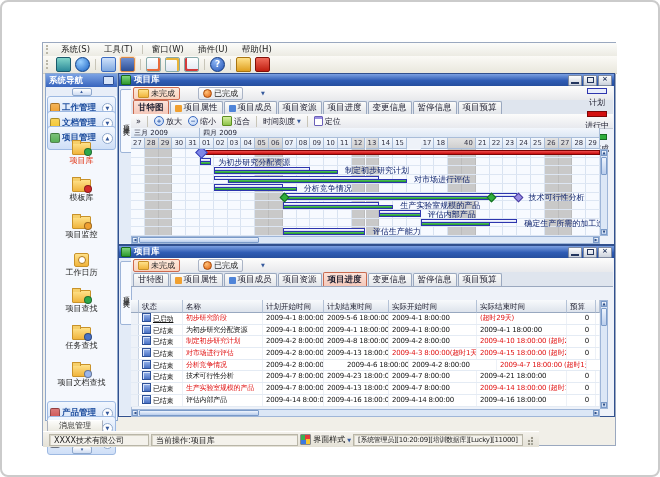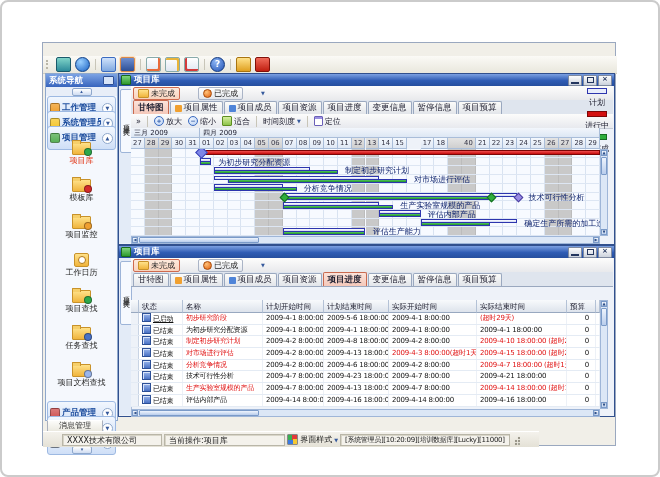--- a/index.html
+++ b/index.html
@@ -85,35 +85,44 @@
   
   .thead{position:absolute;left:12px;top:54px;height:13px;display:flex;overflow:hidden;}
   .th{height:13px;box-sizing:border-box;border-right:1px solid #b4c2d6;border-bottom:1px solid #98a8c0;background:linear-gradient(#f8fafc,#dde3ec);font-size:7.5px;color:#223;line-height:13px;padding-left:3px;white-space:nowrap;overflow:hidden;flex:0 0 auto;}
   .trows{position:absolute;left:12px;top:67px;bottom:9px;overflow:hidden;background:#fff;}
   .trow{display:flex;height:10.7px;border-bottom:1px solid #e4ebf4;background:#fff;}
   .td{box-sizing:border-box;border-right:1px solid #edf1f7;font-size:7px;line-height:10.5px;padding-left:3px;white-space:nowrap;overflow:hidden;flex:0 0 auto;color:#111;letter-spacing:-0.2px;}
   .td.red{color:#e01010;}
   .st-ico{display:inline-block;width:7px;height:7px;vertical-align:-1px;margin-right:2px;background:linear-gradient(#9ab6ec,#4a72c4);border:1px solid #2c4f96;box-shadow:inset 1px 1px #d8e4fa;}
   
   #msg-tab{left:4px;top:377px;width:54px;height:11px;background:linear-gradient(#fcfcfa,#e9e7dd);border:1px solid #aab0bd;border-top:1px solid #fff;font-size:8px;color:#333;text-align:center;line-height:10px;border-radius:0 0 2px 2px;}
-  #status-bar{left:0;top:388px;width:496px;height:16px;background:linear-gradient(#f4f2ec,#e4e1d6);border-top:1px solid #fff;display:flex;align-items:center;padding:0 19px;box-sizing:border-box;gap:2px;}
+  #status-bar{left:0;top:388px;width:496px;height:16px;background:linear-gradient(#f4f2ec,#e4e1d6);border-top:1px solid #fff;display:flex;align-items:center;padding:0 6px;box-sizing:border-box;gap:2px;}
   .stbox{height:12px;background:#f4f2ec;border:1px solid #b9b6a8;box-shadow:inset 1px 1px #d8d5c8;font-size:8px;line-height:11px;padding:0 4px;color:#222;white-space:nowrap;overflow:hidden;box-sizing:border-box;}
   .sticon{width:9px;height:9px;flex:0 0 auto;background:conic-gradient(#e23a3a 0 25%,#f5c832 0 50%,#3a7ae2 0 75%,#3ab052 0);border:1px solid #888;border-radius:1px;}
   .stgrip{width:8px;height:12px;background:
     radial-gradient(circle at 7px 10px,#9a97 0,#9a978a 1px,transparent 1.6px),
     radial-gradient(circle at 4px 10px,#9a978a 1px,transparent 1.6px),
     radial-gradient(circle at 7px 7px,#9a978a 1px,transparent 1.6px),
     radial-gradient(circle at 7px 4px,#9a978a 1px,transparent 1.6px),
     radial-gradient(circle at 4px 7px,#9a978a 1px,transparent 1.6px);}
 </style>
 </head>
 <body>
 
 <div id="screen">
   <div id="app">
+    <div id="menu-bar" class="abs">
+        <div class="grip"></div>
+        <div class="menu-item">系统(S)</div>
+        <div class="menu-item">工具(T)</div>
+        <div class="msep"></div>
+        <div class="menu-item">窗口(W)</div>
+        <div class="menu-item">插件(U)</div>
+        <div class="menu-item">帮助(H)</div>
+      </div>
     <div id="main-toolbar" class="abs">
         <div class="grip"></div>
         <div class="tbi" style="background: linear-gradient(rgb(127, 212, 200), rgb(45, 138, 154)); border: 1px solid rgb(26, 90, 107);"></div>
         <div class="tbi" style="background: radial-gradient(circle at 35% 30%, rgb(154, 208, 255), rgb(26, 98, 196)); border: 1px solid rgb(12, 63, 136); border-radius: 50%;"></div>
         <div class="tsep"></div>
         <div class="tbi" style="background: linear-gradient(rgb(207, 226, 251), rgb(127, 168, 224)); border: 1px solid rgb(59, 107, 192);"></div>
         <div class="tbi" style="background: linear-gradient(rgb(111, 143, 208), rgb(44, 79, 150)); border: 1px solid rgb(217, 138, 74); box-shadow: rgb(253, 224, 192) 0px 0px 0px 1px;"></div>
         <div class="tsep"></div>
         <div class="tbi" style="background: linear-gradient(rgb(255, 255, 255), rgb(223, 230, 242)); border: 1px solid rgb(136, 170, 170); box-shadow: rgb(232, 106, 58) -2px -2px inset;"></div>
         <div class="tbi" style="background: linear-gradient(rgb(255, 255, 255), rgb(223, 230, 242)); border: 1px solid rgb(136, 170, 170); box-shadow: rgb(232, 180, 58) -2px 2px inset;"></div>
@@ -134,21 +143,21 @@
         <span class="mini-btn">▴</span>
       </div>
       <div id="sb-body">
           <div class="sb-group" style="top: 22px;">
             <div class="sb-gicon" style="background: linear-gradient(rgba(255, 255, 255, 0.2), rgba(0, 0, 0, 0)), rgb(240, 160, 48); border: 1px solid rgba(0, 0, 0, 0.3);"></div>
             <div style="overflow: hidden; white-space: nowrap;">工作管理</div>
             <div class="sb-garrow">▼</div>
           </div>
           <div class="sb-group" style="top: 37px;">
             <div class="sb-gicon" style="background: linear-gradient(rgba(255, 255, 255, 0.2), rgba(0, 0, 0, 0)), rgb(245, 200, 50); border: 1px solid rgba(0, 0, 0, 0.3);"></div>
-            <div style="overflow: hidden; white-space: nowrap;">系统管理员</div>
+            <div style="overflow: hidden; white-space: nowrap;">文档管理</div>
             <div class="sb-garrow">▼</div>
           </div>
           <div class="sb-group" style="top: 52px;">
             <div class="sb-gicon" style="background: linear-gradient(rgba(255, 255, 255, 0.2), rgba(0, 0, 0, 0)), rgb(88, 176, 88); border: 1px solid rgba(0, 0, 0, 0.3);"></div>
             <div style="overflow: hidden; white-space: nowrap;">项目管理</div>
             <div class="sb-garrow">▲</div>
           </div>
           <div class="sb-item" style="top: 68px;">
             <div class="sb-folder">
               <div class="sb-badge" style="background: rgb(45, 168, 74);"></div>
@@ -529,21 +538,21 @@
             <div class="td red" style="width: 88px;">2009-4-3 8:00:00(超时1天)</div>
             <div class="td red" style="width: 90px;">2009-4-15 18:00:00 (超时2天)</div>
             <div class="td" style="width: 29px; text-align: right; padding-right: 6px;">0</div>
             <div class="td" style="width: 4px;"></div>
           </div>
           <div class="trow">
             <div class="td" style="width: 8px; background: rgb(238, 242, 248); border-right: 1px solid rgb(201, 212, 228);"></div>
             <div class="td" style="width: 44px;"><span class="st-ico"></span>已结束</div>
             <div class="td red" style="width: 80px;">分析竞争情况</div>
             <div class="td" style="width: 61px;">2009-4-2 8:00:00</div>
-            <div class="td" style="width: 65px;">2009-4-6 18:00:00</div>
+            <div class="td" style="width: 65px; margin-left: 20px;">2009-4-6 18:00:00</div>
             <div class="td" style="width: 88px;">2009-4-2 8:00:00</div>
             <div class="td red" style="width: 90px;">2009-4-7 18:00:00 (超时1天)</div>
             <div class="td" style="width: 29px; text-align: right; padding-right: 6px;">0</div>
             <div class="td" style="width: 4px;"></div>
           </div>
           <div class="trow">
             <div class="td" style="width: 8px; background: rgb(238, 242, 248); border-right: 1px solid rgb(201, 212, 228);"></div>
             <div class="td" style="width: 44px;"><span class="st-ico"></span>已结束</div>
             <div class="td" style="width: 80px;">技术可行性分析</div>
             <div class="td" style="width: 61px;">2009-4-7 8:00:00</div>

